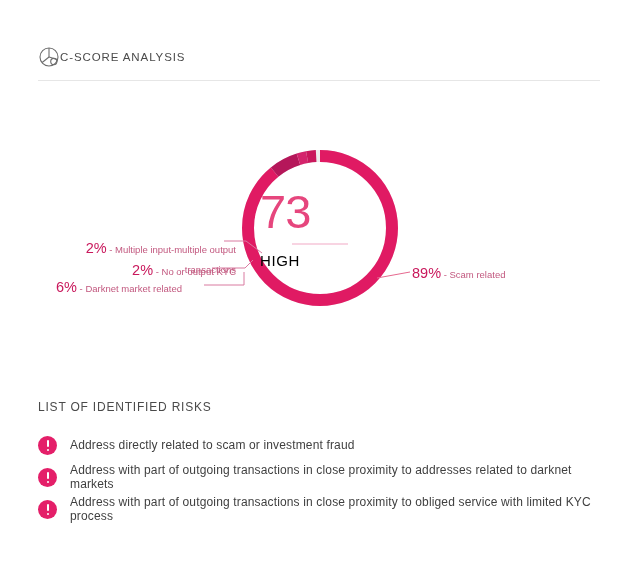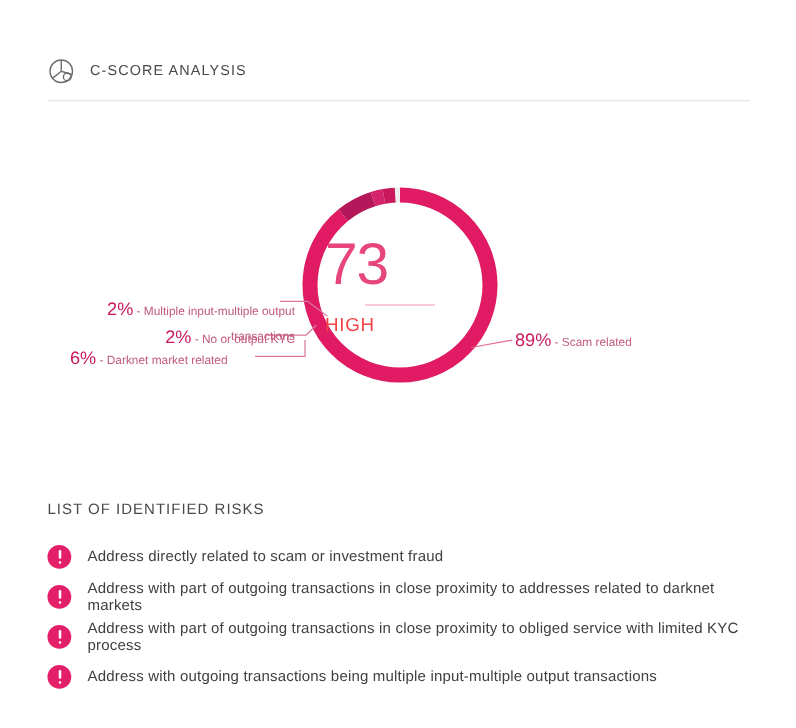--- a/index.html
+++ b/index.html
@@ -16,21 +16,20 @@
     overflow: hidden;
   }
 
   
   .header {
     position: absolute;
     left: 38px;
     top: 46px;
     display: flex;
     align-items: center;
-    gap: 12px;
   }
   .header-icon {
     width: 22px;
     height: 22px;
     flex: 0 0 auto;
     display: block;
   }
   .header-title {
     font-size: 11.5px;
     letter-spacing: 0.9px;
@@ -79,21 +78,21 @@
   }
   .gauge-rule {
     width: 56px;
     height: 1px;
     background: #f2a9c6;
     margin: 9px auto 7px auto;
   }
   .gauge-level {
     font-size: 15px;
     letter-spacing: 0.6px;
-    color: #ef4444;
+    color: #000000;
   }
 
   
   .callout {
     position: absolute;
     white-space: nowrap;
     line-height: 1.25;
   }
   .callout .pct {
     font-size: 14.5px;
@@ -255,17 +254,13 @@
   <div class="risk-row">
     <span class="risk-icon"></span>
     <span class="risk-text">Address with part of outgoing transactions in close proximity to addresses related to darknet markets</span>
   </div>
 
   <div class="risk-row">
     <span class="risk-icon"></span>
     <span class="risk-text">Address with part of outgoing transactions in close proximity to obliged service with limited KYC process</span>
   </div>
 
-  <div class="risk-row">
-    <span class="risk-icon"></span>
-    <span class="risk-text">Address with outgoing transactions being multiple input-multiple output transactions</span>
-  </div>
 </div>
 
 </body></html>

